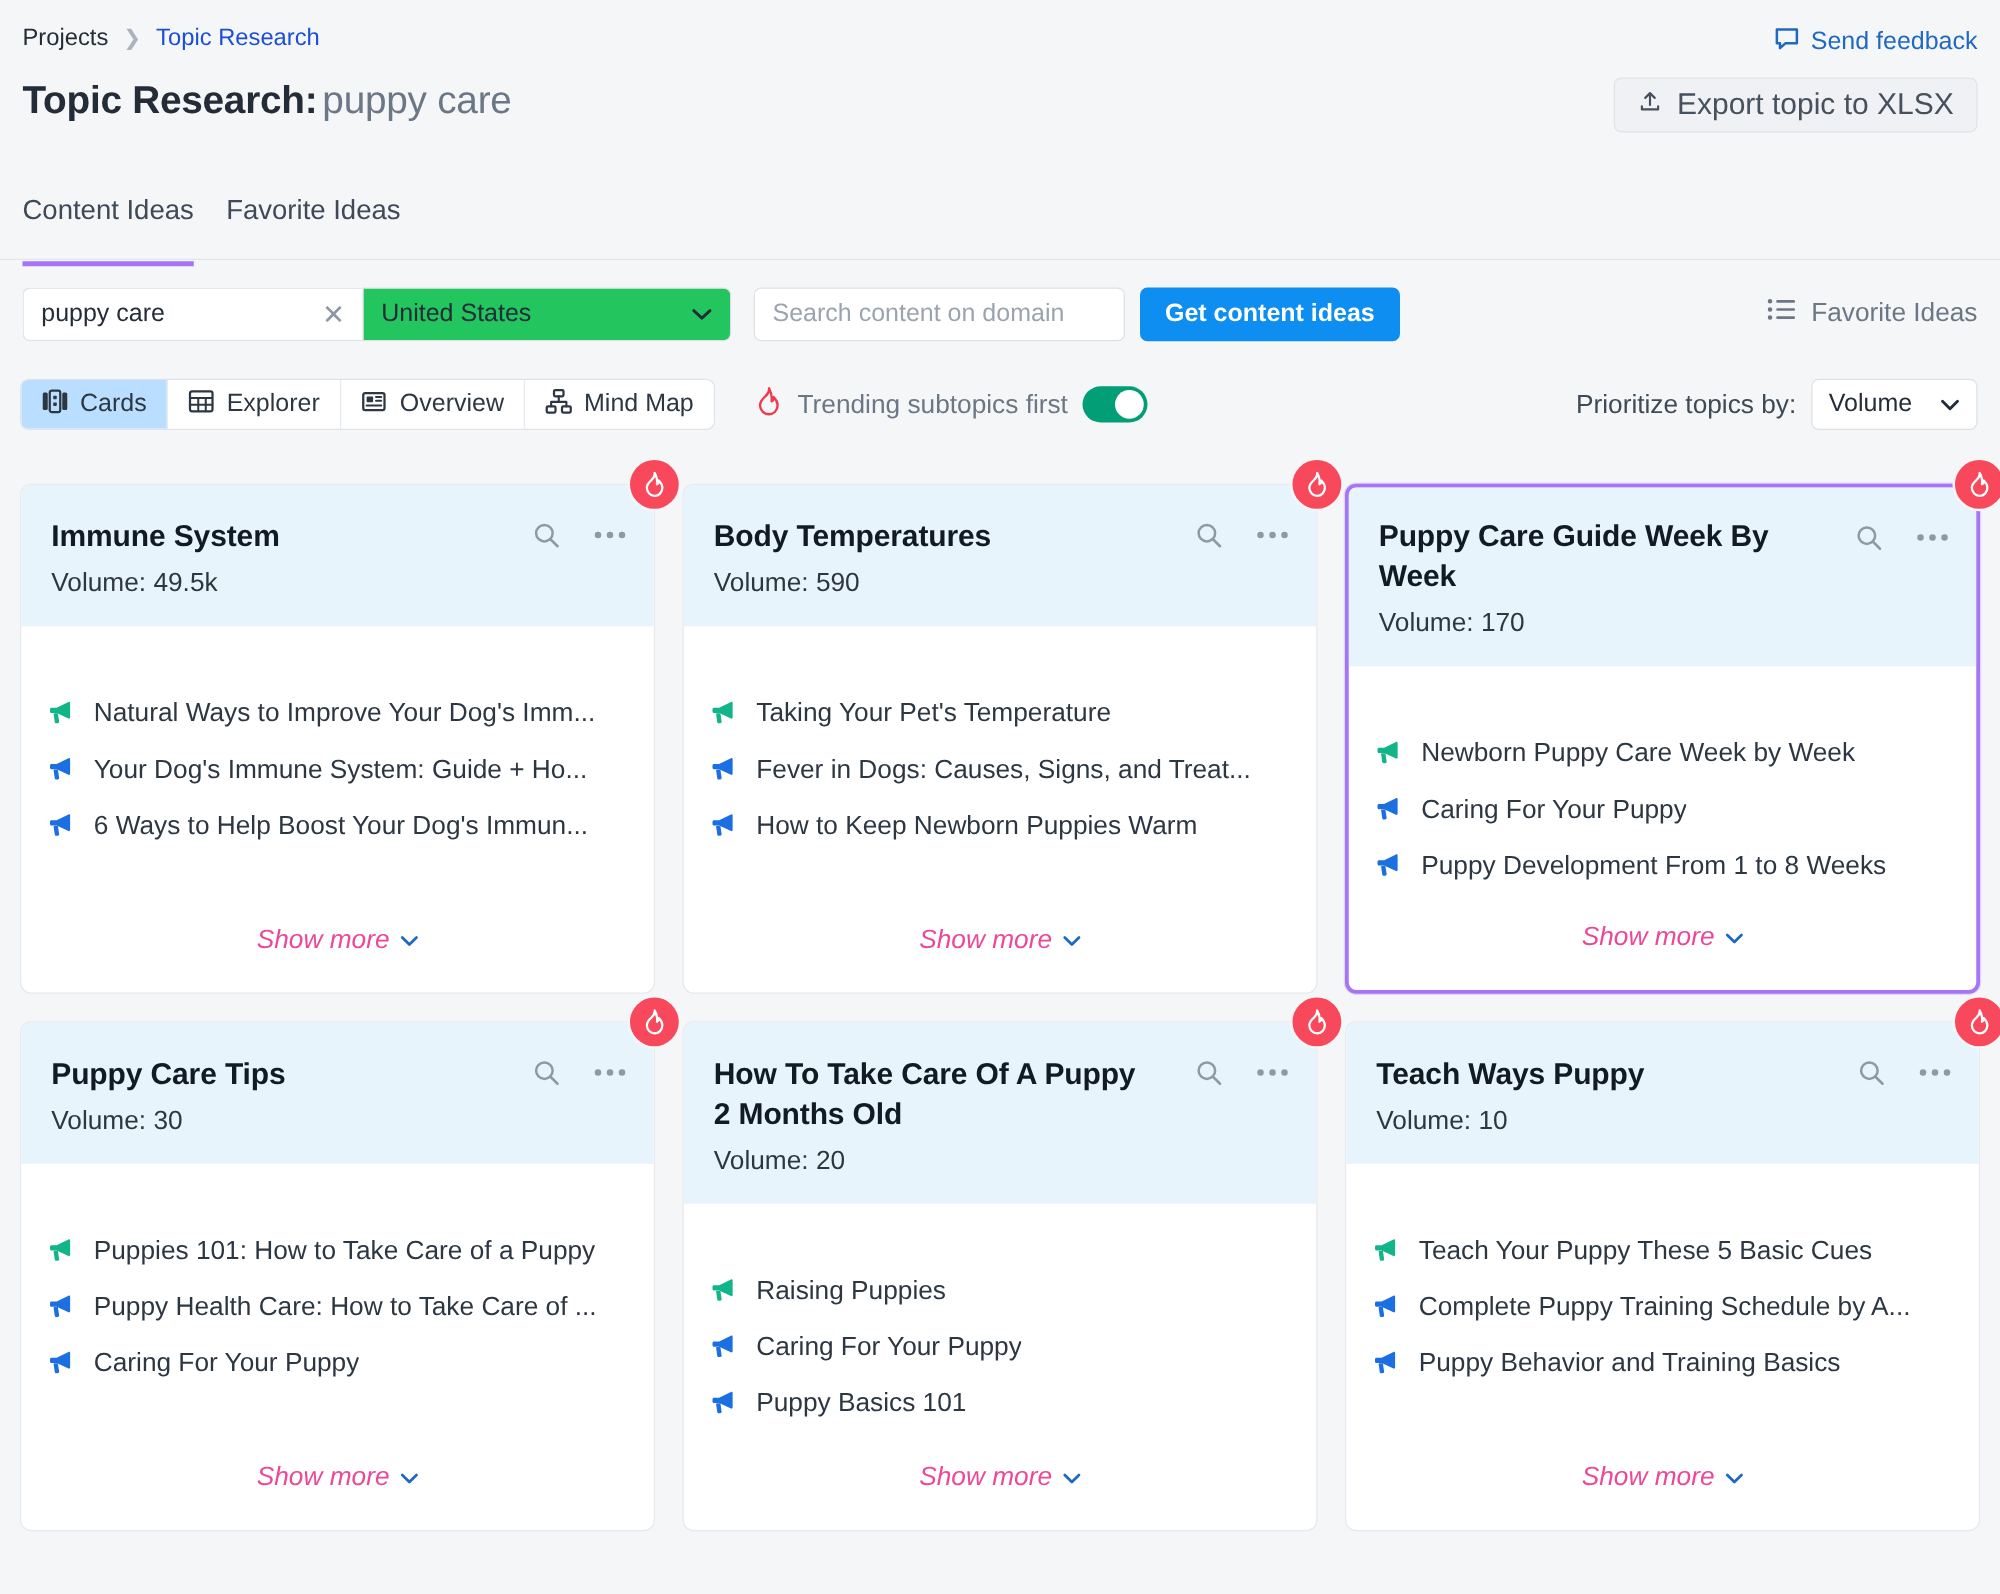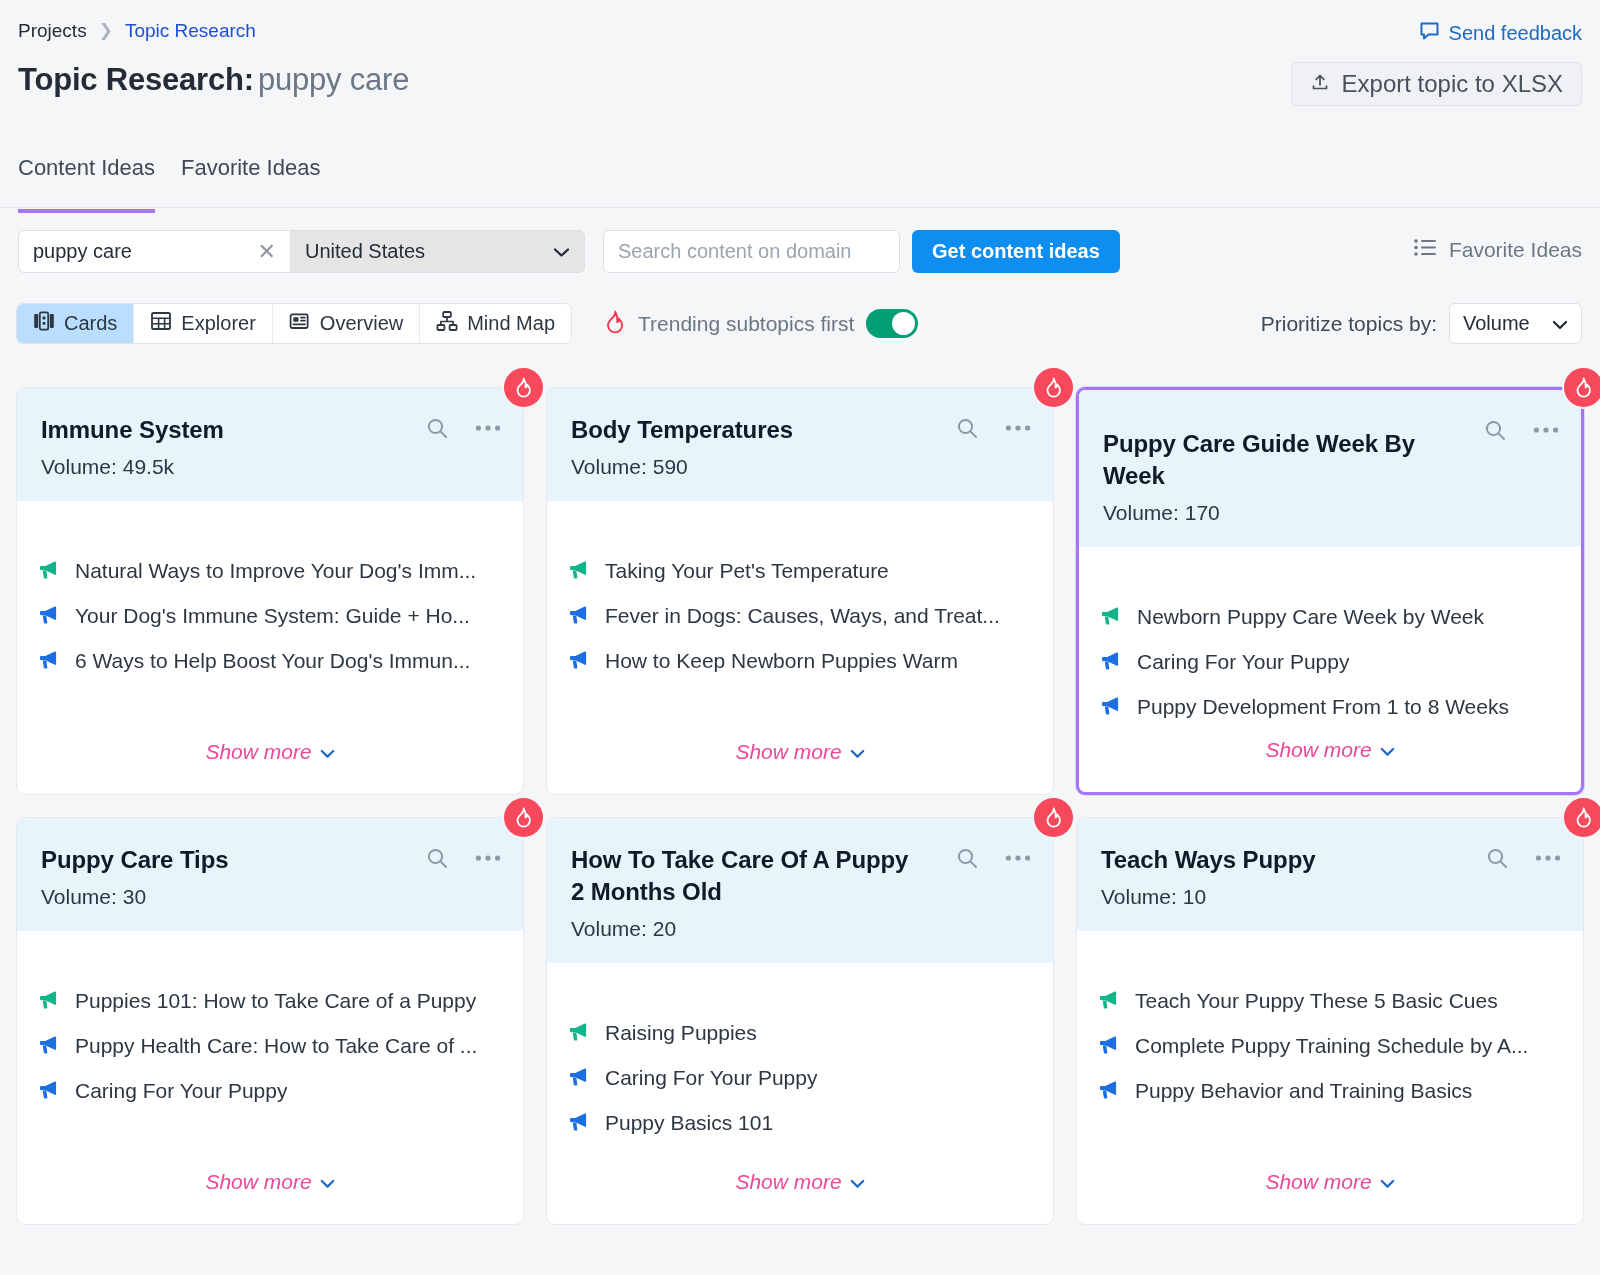--- a/index.html
+++ b/index.html
@@ -102,21 +102,21 @@
     border-right: none;
     border-radius: 6px 0 0 6px;
     display: flex; align-items: center;
     padding: 0 14px;
     font-size: 20px;
   }
   .kw-input .val { flex: 1; color: #232c37; }
   .kw-clear { color: #8c97a3; font-size: 22px; cursor: pointer; line-height: 1; }
   .country-select {
     width: 295px; height: 43px;
-    background: #e5e5e5;
+    background: #22c55e;
     border: 1px solid #dde1e6;
     border-radius: 0 6px 6px 0;
     display: flex; align-items: center; justify-content: space-between;
     padding: 0 14px;
     font-size: 20px; color: #232c37;
     cursor: pointer;
   }
   .domain-input {
     margin-left: 18px;
     width: 297px; height: 43px;
@@ -230,21 +230,21 @@
   }
   .card.selected {
     border: 3px solid #a675f5;
     box-shadow: 0 0 0 1px rgba(166,117,245,0.25);
   }
   .card-head {
     background: #e8f4fb;
     padding: 26px 24px 22px 24px;
     position: relative;
   }
-  .card.selected .card-head { padding-top: 38px; }
+  .card.selected .card-head { padding-top: 24px; }
   .card-title {
     font-size: 24px; font-weight: 700;
     color: #111b26;
     line-height: 1.33;
     padding-right: 108px;
     letter-spacing: -0.1px;
   }
   .card-volume {
     margin-top: 9px;
     font-size: 21px;
@@ -534,21 +534,21 @@
                     <path d="M2.2 6.1h4.1L15.8 1.6c.6-.3 1.3.1 1.3.8v11.6c0 .7-.7 1.1-1.3.8L6.3 10.3H2.2C1.5 10.3 1 9.8 1 9.1V7.3c0-.7.5-1.2 1.2-1.2z" fill="#12b589"></path>
                     <path d="M4.7 10.6h2.6l1 6.6c.1.7-.4 1.3-1.1 1.3H6c-.6 0-1.1-.4-1.2-1l-.9-6.1c0-.4.3-.8.8-.8z" fill="#12b589"></path>
                   </svg></span>
                 <span class="txt">Taking Your Pet's Temperature</span>
               </div>
               <div class="idea">
                 <span class="mg"><svg width="22" height="20" viewBox="0 0 22 20" fill="none">
                     <path d="M2.2 6.1h4.1L15.8 1.6c.6-.3 1.3.1 1.3.8v11.6c0 .7-.7 1.1-1.3.8L6.3 10.3H2.2C1.5 10.3 1 9.8 1 9.1V7.3c0-.7.5-1.2 1.2-1.2z" fill="#1b6fe0"></path>
                     <path d="M4.7 10.6h2.6l1 6.6c.1.7-.4 1.3-1.1 1.3H6c-.6 0-1.1-.4-1.2-1l-.9-6.1c0-.4.3-.8.8-.8z" fill="#1b6fe0"></path>
                   </svg></span>
-                <span class="txt">Fever in Dogs: Causes, Ways, and Treat...</span>
+                <span class="txt">Fever in Dogs: Causes, Signs, and Treat...</span>
               </div>
               <div class="idea">
                 <span class="mg"><svg width="22" height="20" viewBox="0 0 22 20" fill="none">
                     <path d="M2.2 6.1h4.1L15.8 1.6c.6-.3 1.3.1 1.3.8v11.6c0 .7-.7 1.1-1.3.8L6.3 10.3H2.2C1.5 10.3 1 9.8 1 9.1V7.3c0-.7.5-1.2 1.2-1.2z" fill="#1b6fe0"></path>
                     <path d="M4.7 10.6h2.6l1 6.6c.1.7-.4 1.3-1.1 1.3H6c-.6 0-1.1-.4-1.2-1l-.9-6.1c0-.4.3-.8.8-.8z" fill="#1b6fe0"></path>
                   </svg></span>
                 <span class="txt">How to Keep Newborn Puppies Warm</span>
               </div>
             </div>
         <div class="show-more">

